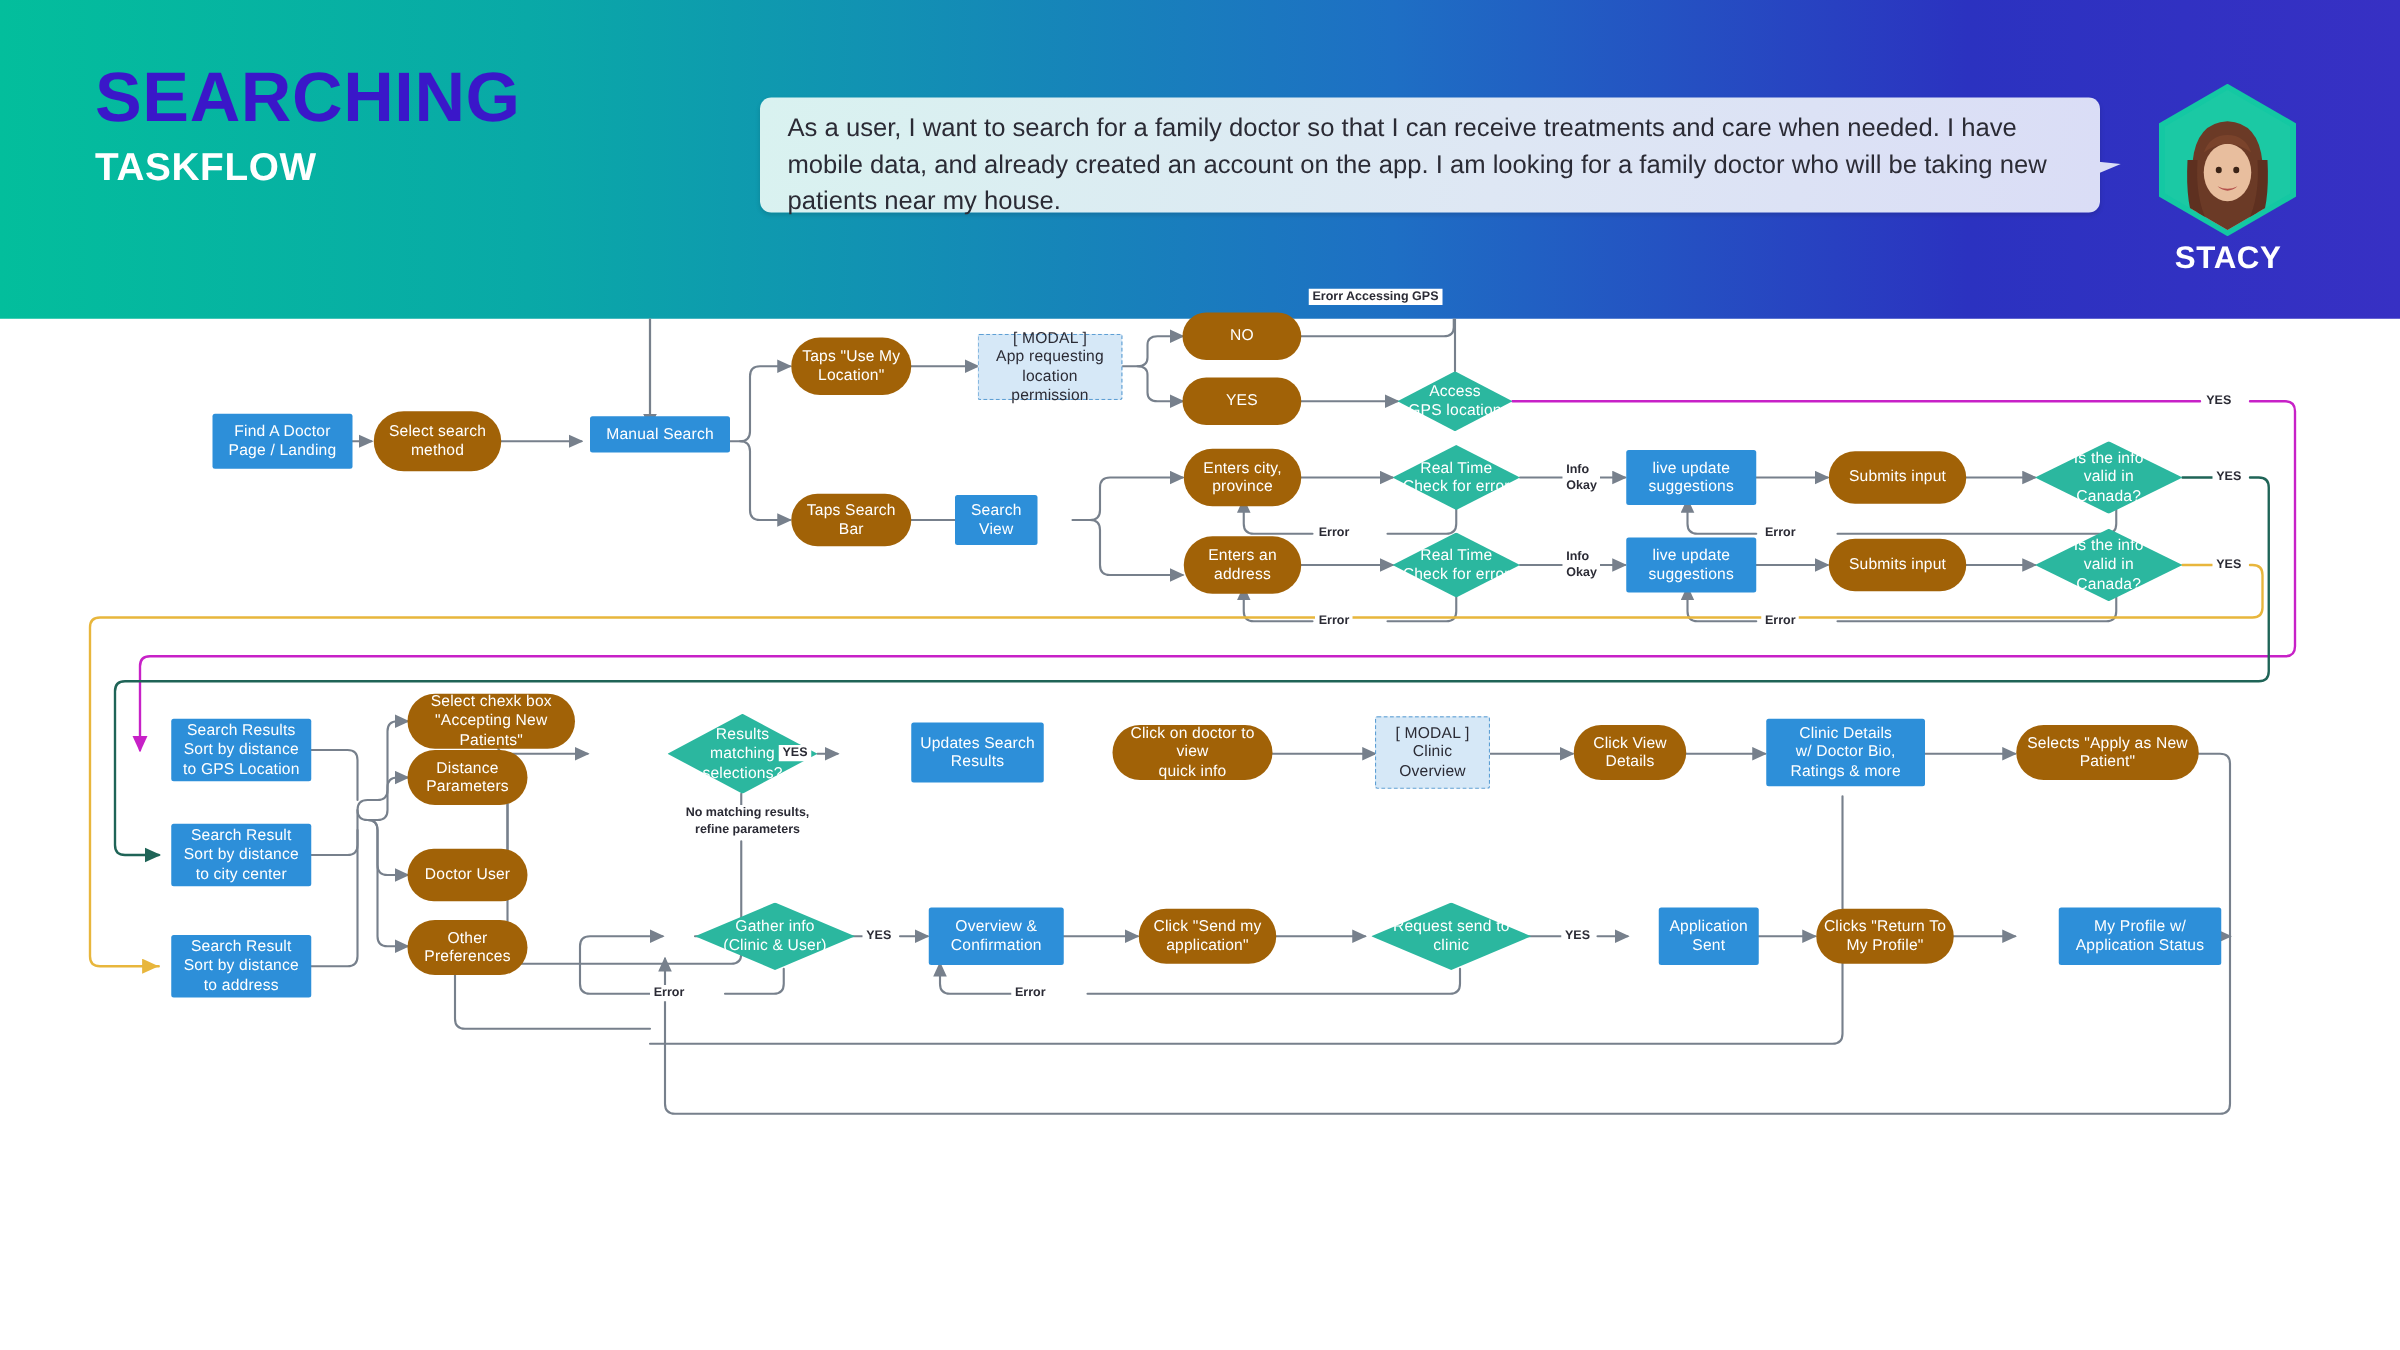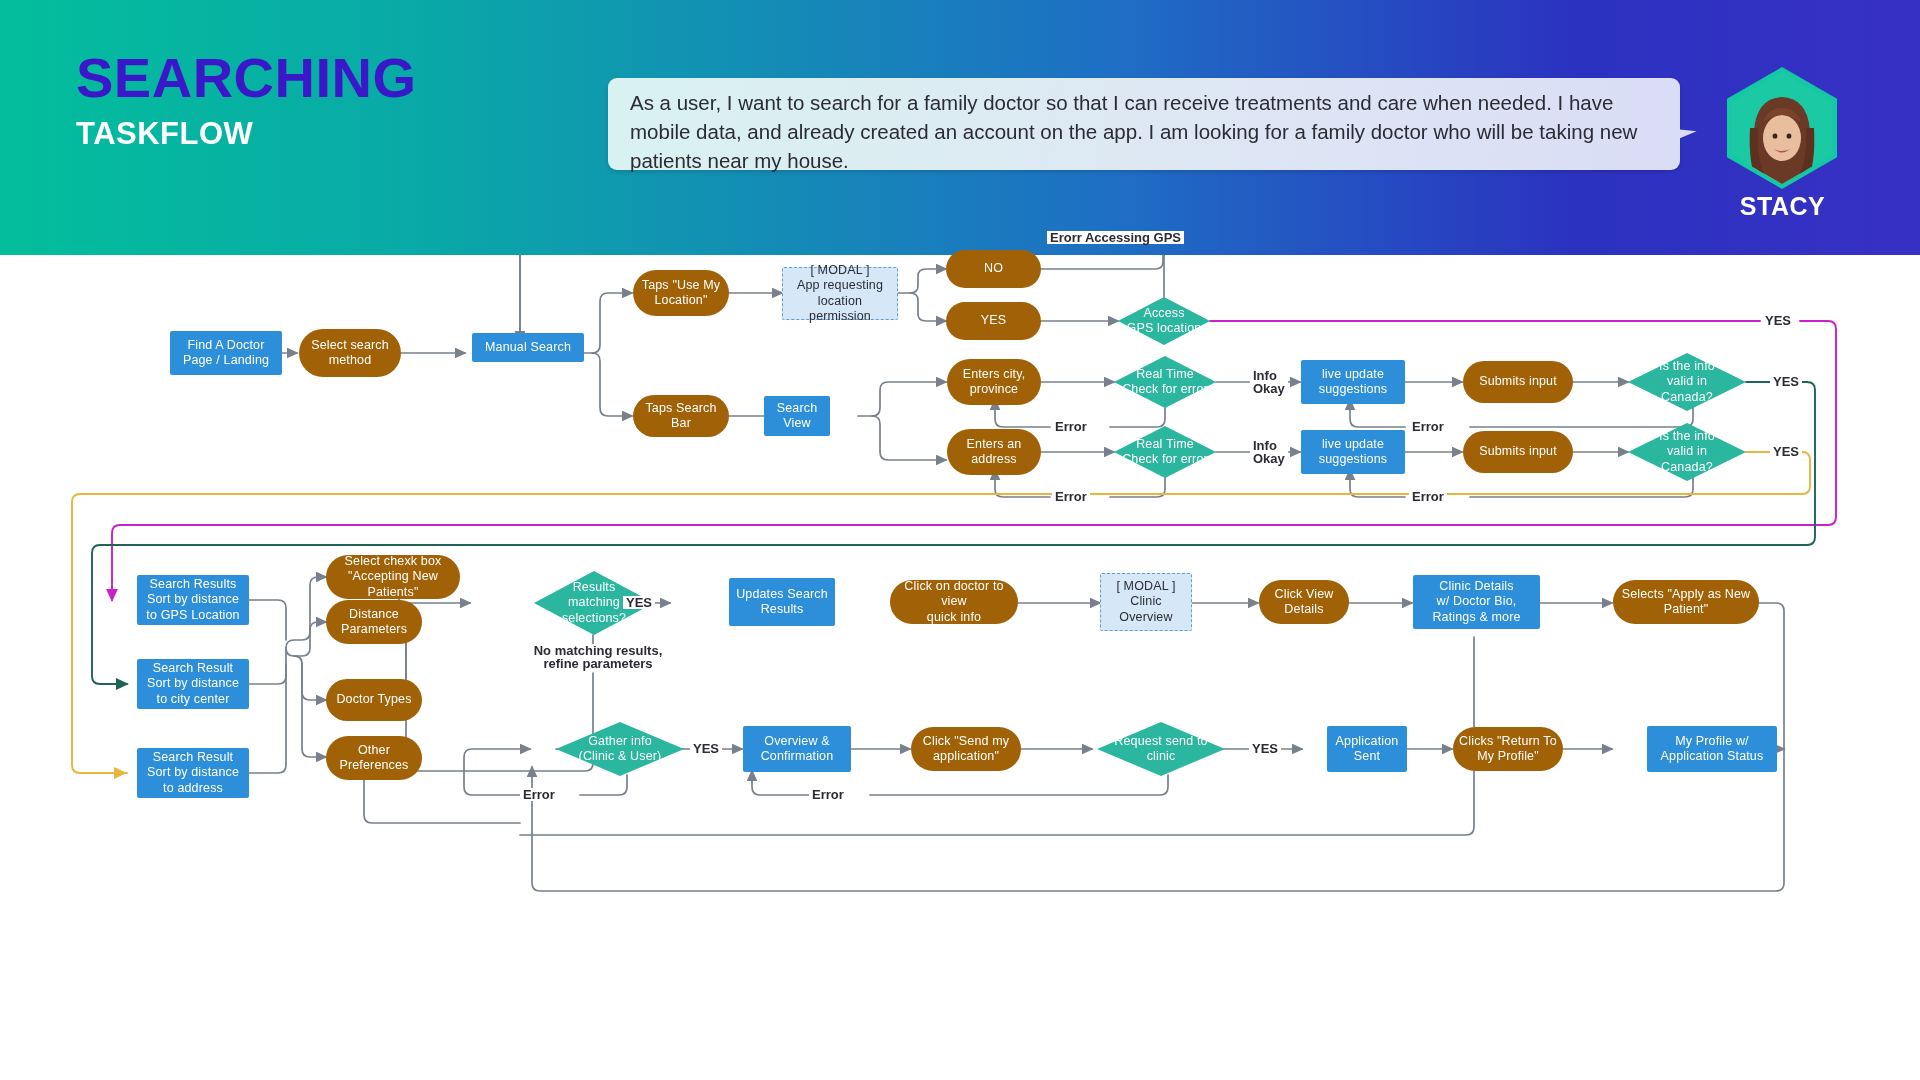--- a/index.html
+++ b/index.html
@@ -39,21 +39,21 @@
     font-size:12.5px;letter-spacing:.15px;padding:3px 6px;}
   .state{background:#2D8FD9;border-radius:2px;}
   .action{background:#a16207;border-radius:999px;}
   .modal{background:#D6E8F7;border:1.6px dashed #5E9FD4;border-radius:2px;color:#2B2B35;
     font-size:12.5px;}
   .decision{background:transparent;color:#fff;}
   .decision .dia{position:absolute;left:0;top:0;width:100%;height:100%;background:#2BB79F;
     clip-path:polygon(50% 0,100% 50%,50% 100%,0 50%);}
   .decision .dtxt{position:relative;z-index:2;width:100%;}
 
-  .edgelabel{position:absolute;font-size:13px;font-weight:bold;color:#2B2B35;
+  .edgelabel{position:absolute;font-size:10px;font-weight:bold;color:#2B2B35;
     background:#fff;padding:0 3px;white-space:nowrap;line-height:13px;}
   .edgelabel.two{line-height:13px;}
 </style>
 </head>
 <body>
 
 <div id="stage">
 
   <div id="header">
     <div id="title-block">
@@ -294,21 +294,21 @@
 
     <div class="node action" style="left:326px;top:300px;width:134px;height:44px;align-items:center;">
       <span>Select chexk box<br>"Accepting New Patients"</span>
       </div>
 
     <div class="node action" style="left:326px;top:345px;width:96px;height:44px;">
       <span>Distance<br>Parameters</span>
       </div>
 
     <div class="node action" style="left:326px;top:424px;width:96px;height:42px;">
-      <span>Doctor Types</span>
+      <span>Doctor User</span>
       </div>
 
     <div class="node action" style="left:326px;top:481px;width:96px;height:44px;">
       <span>Other<br>Preferences</span>
       </div>
 
     <div class="node decision" style="left:534px;top:316px;width:120px;height:64px;">
       <div class="dia"></div>
       <span class="dtxt">Results<br>matching<br>selections?</span>
       </div>

